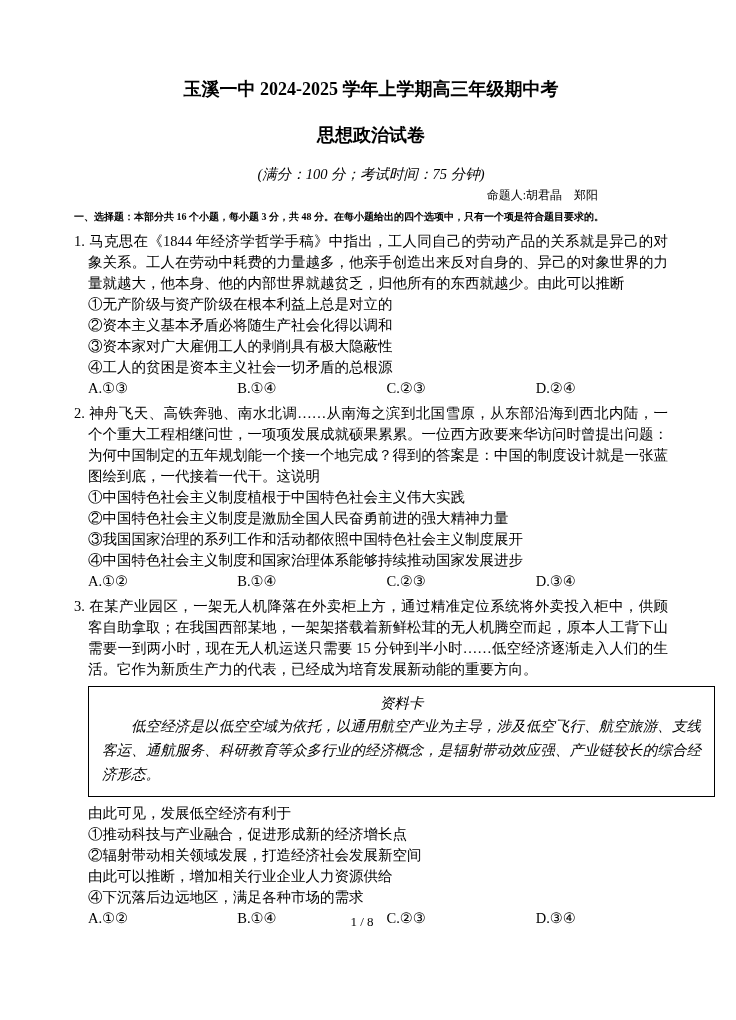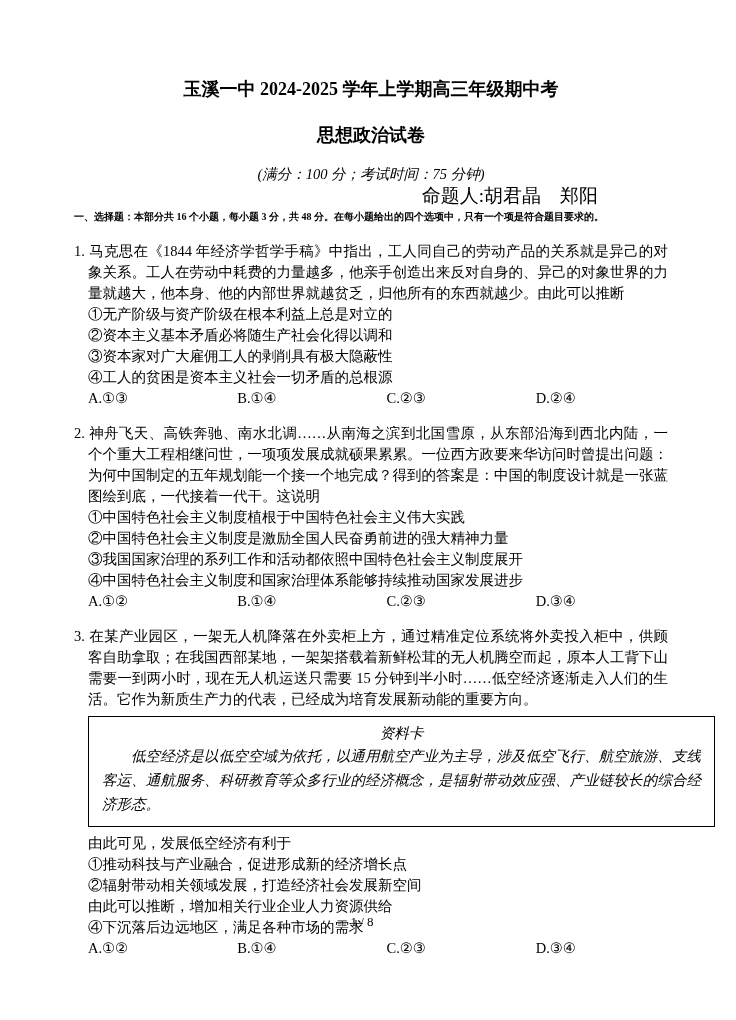--- a/index.html
+++ b/index.html
@@ -27,31 +27,31 @@
   }
   .subtitle { margin-bottom: 16px; }
   .info {
     text-align: center;
     font-size: 14.5px;
     line-height: 21px;
     font-style: italic;
   }
   .authors {
     text-align: right;
-    font-size: 19px;
+    font-size: 12px;
     line-height: 21px;
     padding-right: 70px;
   }
   .section-intro {
     font-size: 10px;
     font-weight: bold;
     line-height: 21px;
     text-align: justify;
   }
-  .question { font-size: 14.5px; line-height: 21px; margin-top: 14px; }
+  .question { font-size: 14.5px; line-height: 21px; margin-top: 4px; }
   .stem {
     padding-left: 14px;
     text-indent: -14px;
     text-align: justify;
   }
   .qnum { margin-right: 4px; }
   .option { padding-left: 14px; }
   .choices { padding-left: 14px; display: flex; gap: 17px; }
   .choice { width: 137px; }
   .material-card {

